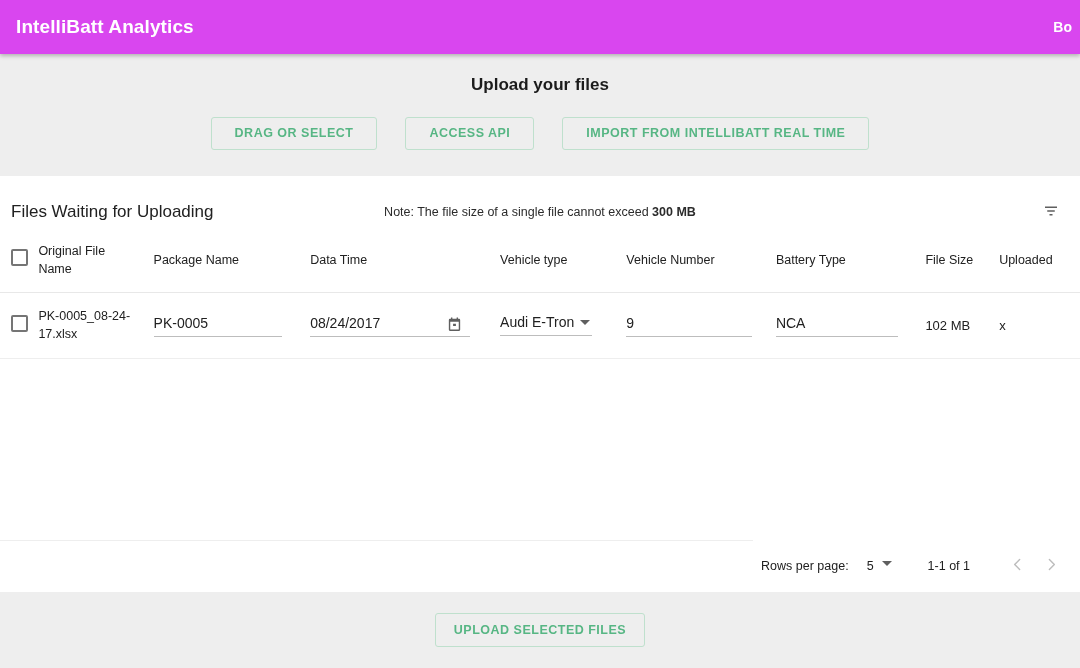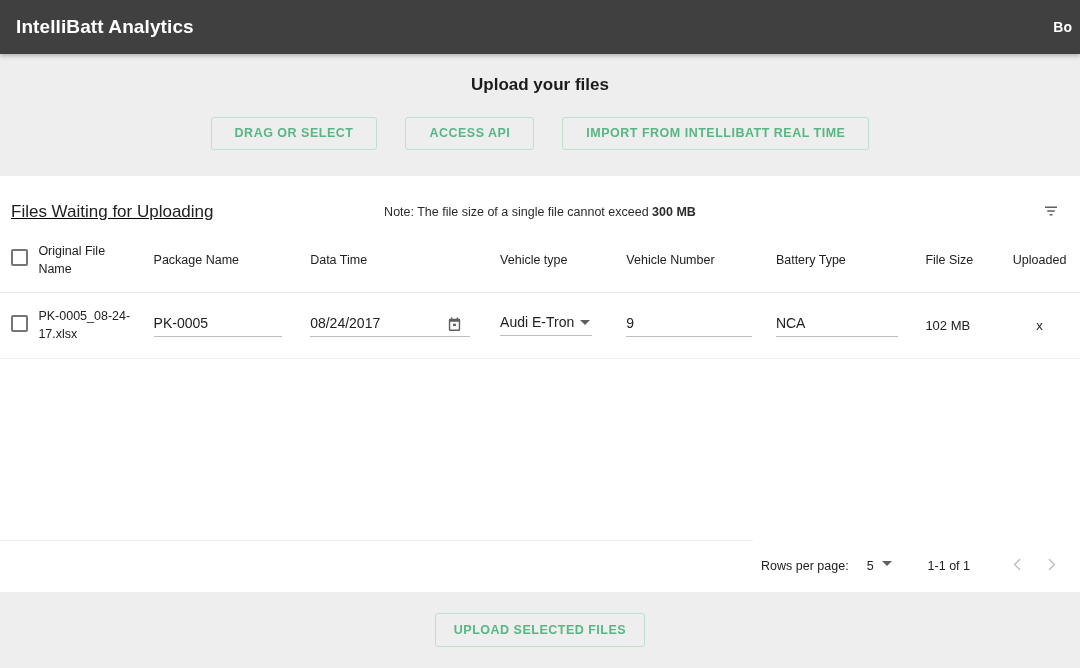--- a/index.html
+++ b/index.html
@@ -6,21 +6,21 @@
   html, body {
     width: 1080px; height: 668px;
     font-family: "Liberation Sans", sans-serif;
     background: #ffffff;
     overflow: hidden;
   }
   .app { width: 1080px; height: 668px; display: flex; flex-direction: column; background:#eeeeee; }
 
   
   .appbar {
-    height: 54px; background: #404040; color: #ffffff;
+    height: 54px; background: #d946ef; color: #ffffff;
     display: flex; align-items: center; justify-content: space-between;
     padding: 0 16px;
     box-shadow: 0 2px 4px rgba(0,0,0,0.25);
     position: relative; z-index: 5;
     flex: 0 0 54px;
   }
   .appbar-title { font-size: 19px; font-weight: bold; letter-spacing: .1px; }
   .appbar-user { font-size: 14px; font-weight: bold; margin-right: -8px; }
 
   
@@ -51,21 +51,20 @@
   
   .card {
     background: #ffffff;
     flex: 0 0 416px;
     display: flex; flex-direction: column;
     position: relative;
   }
   .card-head {
     height: 56px; display: flex; align-items: center; position: relative;
     padding: 16px 16px 0 11px;
-    text-decoration: underline;
   }
   .card-title { font-size: 17px; color: #212121; }
   .card-note {
     position: absolute; left: 0; right: 0; text-align: center;
     font-size: 12.5px; color: #2b2b2b; pointer-events: none;
   }
   .card-note b { font-weight: bold; }
   .filter-btn {
     margin-left: auto; width: 26px; height: 26px;
     display: flex; align-items: center; justify-content: center;
@@ -86,21 +85,21 @@
     vertical-align: middle;
   }
   .c-check  { width: 38px; padding-left: 11px !important; }
   .c-name   { width: 114px; padding-right: 12px; }
   .c-pkg    { width: 155px; }
   .c-date   { width: 188px; }
   .c-vtype  { width: 125px; }
   .c-vnum   { width: 148px; }
   .c-btype  { width: 148px; }
   .c-size   { width: 73px; }
-  .c-upl    { width: 80px; text-align: center; }
+  .c-upl    { width: 80px; }
 
   .chk {
     width: 17px; height: 17px; border: 2px solid #757575; border-radius: 2px;
     display: inline-block; background: #fff; cursor: pointer;
   }
   .fname { font-size: 12.5px; color: #212121; line-height: 1.45; }
 
   .field {
     border: none; outline: none;
     border-bottom: 1px solid #bdbdbd;

